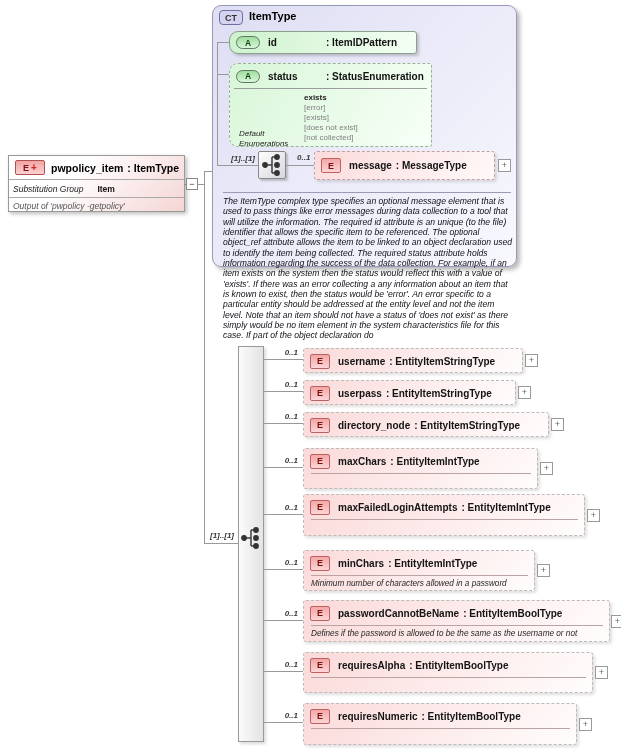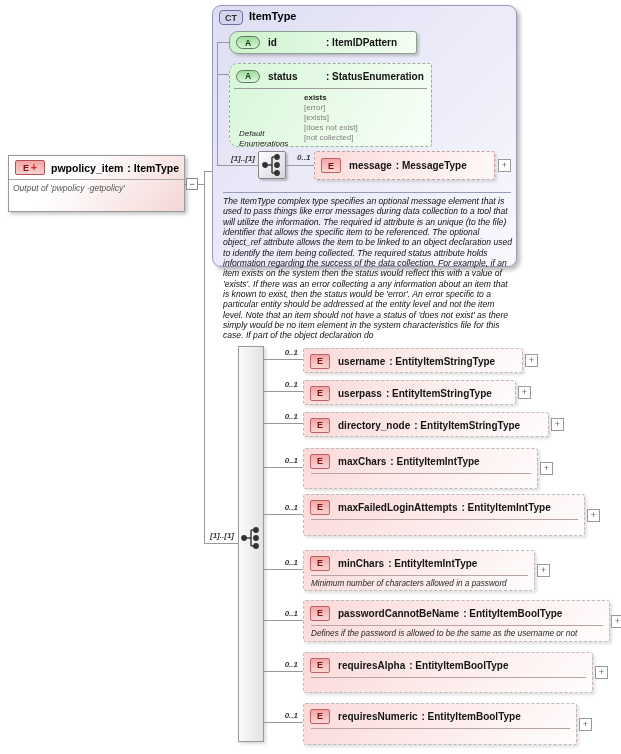--- a/index.html
+++ b/index.html
@@ -140,20 +140,24 @@
 
   <div id="root-box">
     <div class="root-title">
       <span class="eplus">
           <span>E</span>
           <span class="pl">+</span>
         </span>
       <span class="t">pwpolicy_item</span>
       <span class="t" style="margin-left:4px">: ItemType</span>
     </div>
+    <div class="root-row2">
+      <span class="lab">Substitution Group</span>
+      <span class="val">Item</span>
+    </div>
     <div class="root-row3">Output of 'pwpolicy -getpolicy'</div>
   </div>
   <div id="minus"><span>−</span></div>
 
   <div id="ct-box">
     <div id="ct-icon">
         <span>CT</span>
       </div>
     <div id="ct-title">ItemType</div>
 

